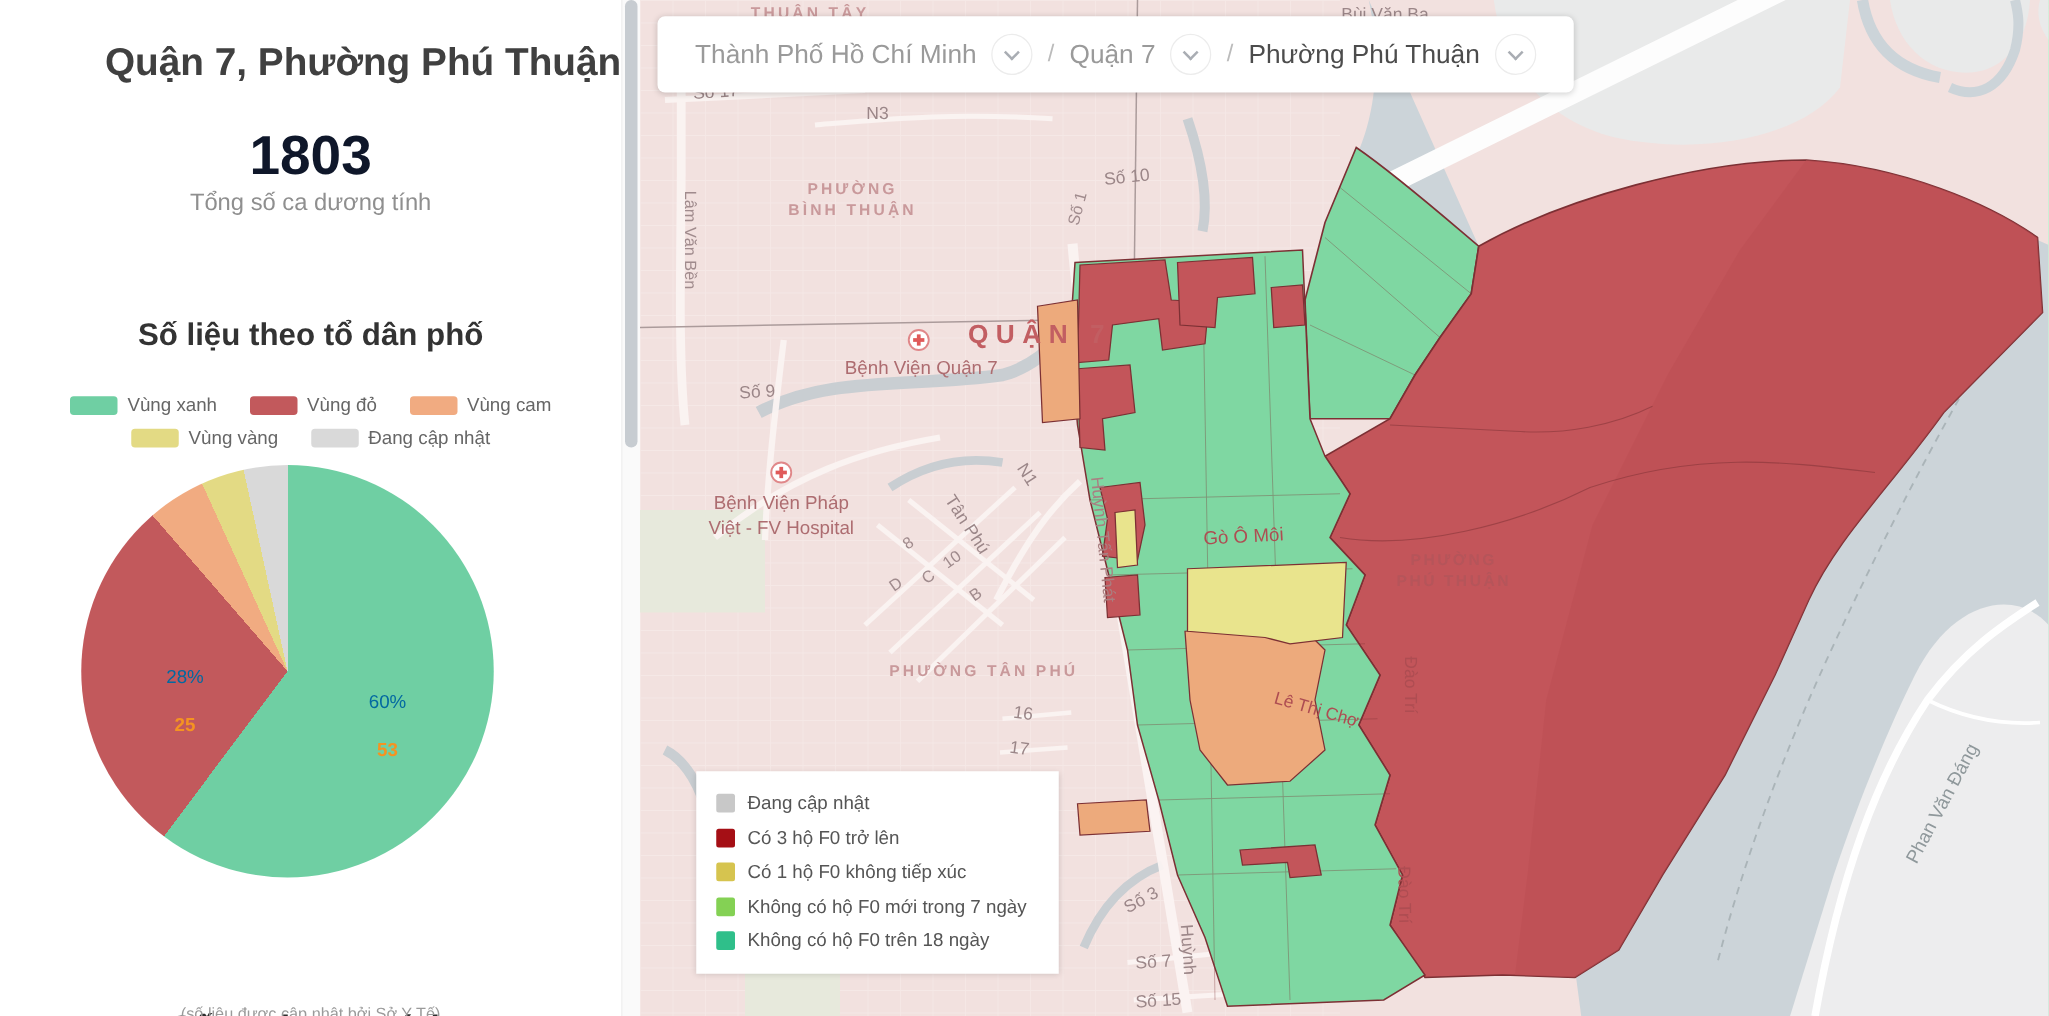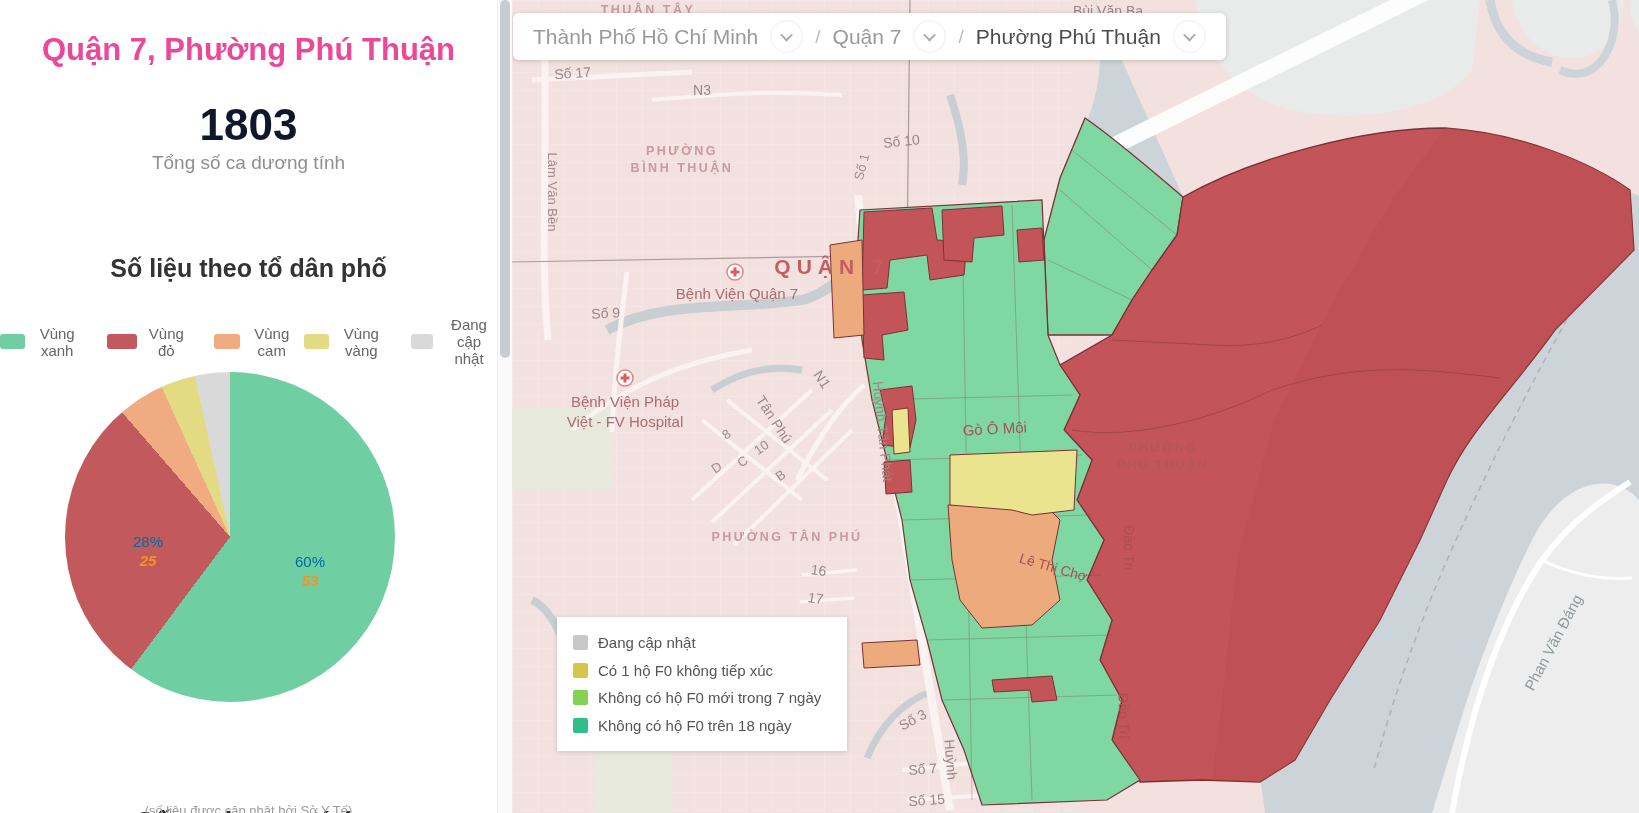--- a/index.html
+++ b/index.html
@@ -2,59 +2,59 @@
 <html><head>
 <meta charset="utf-8">
 <style>
   * { margin:0; padding:0; box-sizing:border-box; }
   html,body { width:1639px; height:813px; overflow:hidden; background:#fff;
     font-family:"Liberation Sans","DejaVu Sans",sans-serif; }
   .root { position:relative; width:1639px; height:813px; }
 
   
   .sidebar { position:absolute; left:0; top:0; width:497px; height:813px; background:#fff; }
-  .sb-title { position:absolute; top:32px; left:0; width:100%; text-align:center;
-    font-size:31px; font-weight:bold; color:#ec4899; }
+  .sb-title { position:absolute; top:32px; left:0; width:100%; text-align:right;
+    font-size:31px; font-weight:bold; color:#404040; }
   .sb-total { position:absolute; top:100px; left:0; width:100%; text-align:center;
     font-size:44px; font-weight:bold; color:#0f172a; }
   .sb-total-label { position:absolute; top:152px; left:0; width:100%; text-align:center;
     font-size:19px; color:#8f8f8f; }
   .sb-section-title { position:absolute; top:254px; left:0; width:100%; text-align:center;
     font-size:25px; font-weight:600; color:#333; }
   .pie-legend { position:absolute; top:316px; left:0; width:100%; display:flex;
-    gap:9px;text-align:center; }
+    flex-direction:column; gap:9px; }
   .pie-legend-row { display:flex; justify-content:center; gap:26px; }
   .pl-item { display:flex; align-items:center; gap:8px; cursor:pointer; }
   .pl-swatch { width:38px; height:15px; border-radius:3px; }
   .pl-label { font-size:15px; color:#666; }
   .pie { position:absolute; left:65px; top:372px; width:330px; height:330px; border-radius:50%; }
   .pie-lbl { position:absolute; text-align:center; font-size:15px; }
   .pie-lbl .pct { color:#0369a1; }
-  .pie-lbl .val { color:#f59321; font-weight:bold; margin-top:2px;font-style:italic; }
+  .pie-lbl .val { color:#f59321; font-weight:bold; margin-top:22px; }
   .pie-lbl-green { left:275px; top:553px; width:70px; }
   .pie-lbl-red { left:113px; top:533px; width:70px; }
   .sb-bottom-title { position:absolute; top:807px; left:0; width:100%; text-align:center;
     font-size:27px; font-weight:bold; color:#2d2d2d; }
   .sb-bottom-sub { position:absolute; top:803px; left:0; width:100%; text-align:center;
     font-size:13px; color:#9a9a9a; }
 
   
   .scrollbar { position:absolute; left:497px; top:0; width:15px; height:813px;
     background:#fafafa; border-left:1px solid #efefef; }
   .scroll-thumb { position:absolute; left:2px; top:0; width:10px; height:358px;
     background:#c7ccd1; border-radius:6px; cursor:pointer; }
 
   
   .map { position:absolute; left:512px; top:0; width:1127px; height:813px;
     overflow:hidden; background:#86efac; cursor:grab; }
   .map svg { display:block; }
 
-  .breadcrumb { position:absolute; left:1px; top:13px; height:47px; background:#fff;
+  .breadcrumb { position:absolute; left:14px; top:13px; height:61px; background:#fff;
     border-radius:6px; box-shadow:0 1px 5px rgba(0,0,0,.18); display:flex;
-    align-items:center; padding:0 20px; gap:12px; z-index:5; }
+    align-items:center; padding:0 30px; gap:12px; z-index:5; }
   .bc-item { font-size:21px; color:#9a9a9a; white-space:nowrap; cursor:pointer; }
   .bc-item.current { color:#4c4c4c; }
   .bc-sep { font-size:19px; color:#bbb; }
   .bc-chev { width:33px; height:33px; border-radius:50%; border:1px solid #ececec;
     background:#fff; display:flex; align-items:center; justify-content:center; cursor:pointer; flex:0 0 auto; }
   .bc-chev i { display:block; width:9px; height:9px; border-right:2px solid #a9adb3;
     border-bottom:2px solid #a9adb3; transform:rotate(45deg) translate(-1px,-1px); }
 
   .map-legend { position:absolute; left:45px; top:617px; width:290px; background:#fff;
     box-shadow:0 1px 5px rgba(0,0,0,.15); padding:12px 16px; z-index:5; }
@@ -311,20 +311,24 @@
           <i></i>
         </span>
     </div>
 
     <div class="map-legend">
       <div class="ml-row">
         <span class="ml-swatch" style="background: rgb(200, 200, 200);"></span>
         <span class="ml-label">Đang cập nhật</span>
       </div>
       <div class="ml-row">
+        <span class="ml-swatch" style="background: rgb(165, 15, 21);"></span>
+        <span class="ml-label">Có 3 hộ F0 trở lên</span>
+      </div>
+      <div class="ml-row">
         <span class="ml-swatch" style="background: rgb(214, 196, 79);"></span>
         <span class="ml-label">Có 1 hộ F0 không tiếp xúc</span>
       </div>
       <div class="ml-row">
         <span class="ml-swatch" style="background: rgb(132, 209, 84);"></span>
         <span class="ml-label">Không có hộ F0 mới trong 7 ngày</span>
       </div>
       <div class="ml-row">
         <span class="ml-swatch" style="background: rgb(47, 191, 138);"></span>
         <span class="ml-label">Không có hộ F0 trên 18 ngày</span>

